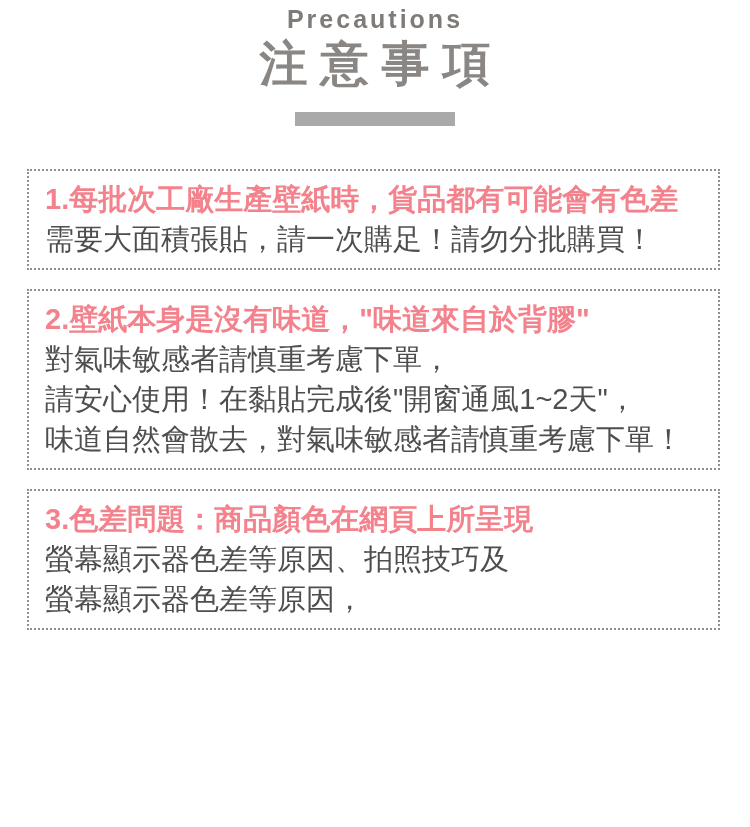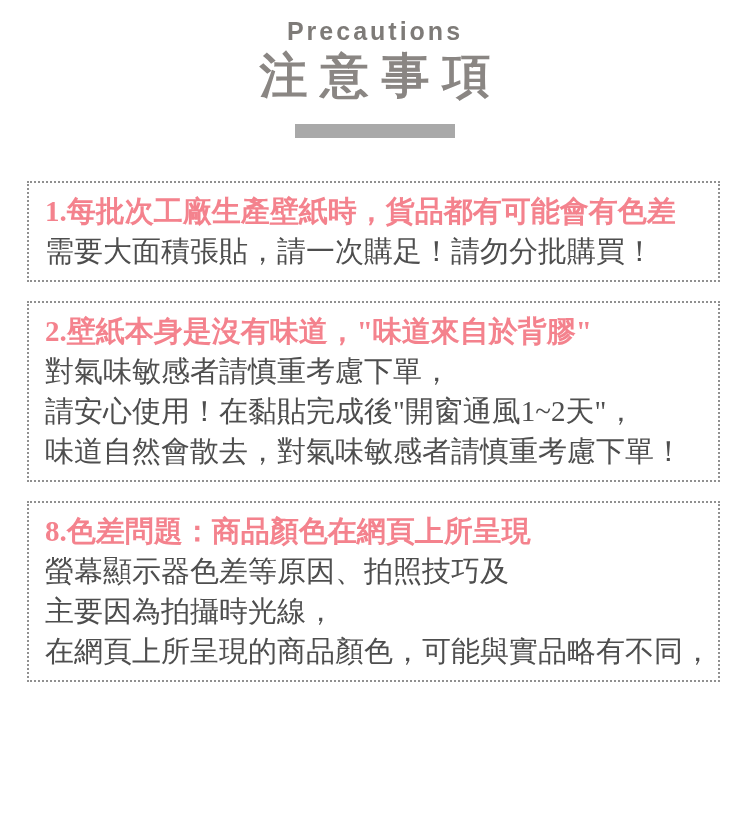--- a/index.html
+++ b/index.html
@@ -14,21 +14,21 @@
   * { box-sizing: border-box; }
   html, body { margin: 0; padding: 0; }
   body {
     width: 750px;
     height: 827px;
     background: var(--background);
     font-family: "Liberation Sans", sans-serif;
     overflow: hidden;
   }
   .page { width: 750px; height: 827px; }
-  .header { text-align: center; padding-top: 17px; }
+  .header { text-align: center; padding-top: 5px; }
   .subtitle {
     font-size: 25px;
     font-weight: bold;
     color: var(--subtitle-gray);
     letter-spacing: 3px;
   }
   .title {
     margin: 6px 0 0 0;
     font-size: 48px;
     font-weight: bold;
@@ -43,21 +43,20 @@
     background: var(--underline-gray);
     margin: 24px auto 0 auto;
   }
   .notices { margin-top: 43px; }
   .notice {
     width: 693px;
     margin: 0 16px 19px 27px;
     border: 2px dotted var(--border-gray);
     padding: 8px 16px 9px 16px;
     background: var(--background);
-    font-family: Liberation Serif, serif;
   }
   .notice p { margin: 0; }
   .notice .heading {
     color: var(--accent-pink);
     font-weight: bold;
     font-size: 29px;
     line-height: 40px;
     white-space: nowrap;
   }
   .notice .line {
@@ -86,20 +85,19 @@
     </section>
 
     <section class="notice">
       <p class="heading">2.壁紙本身是沒有味道，"味道來自於背膠"</p>
       <p class="line">對氣味敏感者請慎重考慮下單，</p>
       <p class="line">請安心使用！在黏貼完成後"開窗通風1~2天"，</p>
       <p class="line">味道自然會散去，對氣味敏感者請慎重考慮下單！</p>
     </section>
 
     <section class="notice">
-      <p class="heading">8.色差問題：商品顏色在網頁上所呈現</p>
+      <p class="heading">3.色差問題：商品顏色在網頁上所呈現</p>
       <p class="line">螢幕顯示器色差等原因、拍照技巧及</p>
-      <p class="line">主要因為拍攝時光線，</p>
-      <p class="line">在網頁上所呈現的商品顏色，可能與實品略有不同，</p>
+      <p class="line">螢幕顯示器色差等原因，</p>
     </section>
 
   </div>
 </div>
 
 </body></html>

